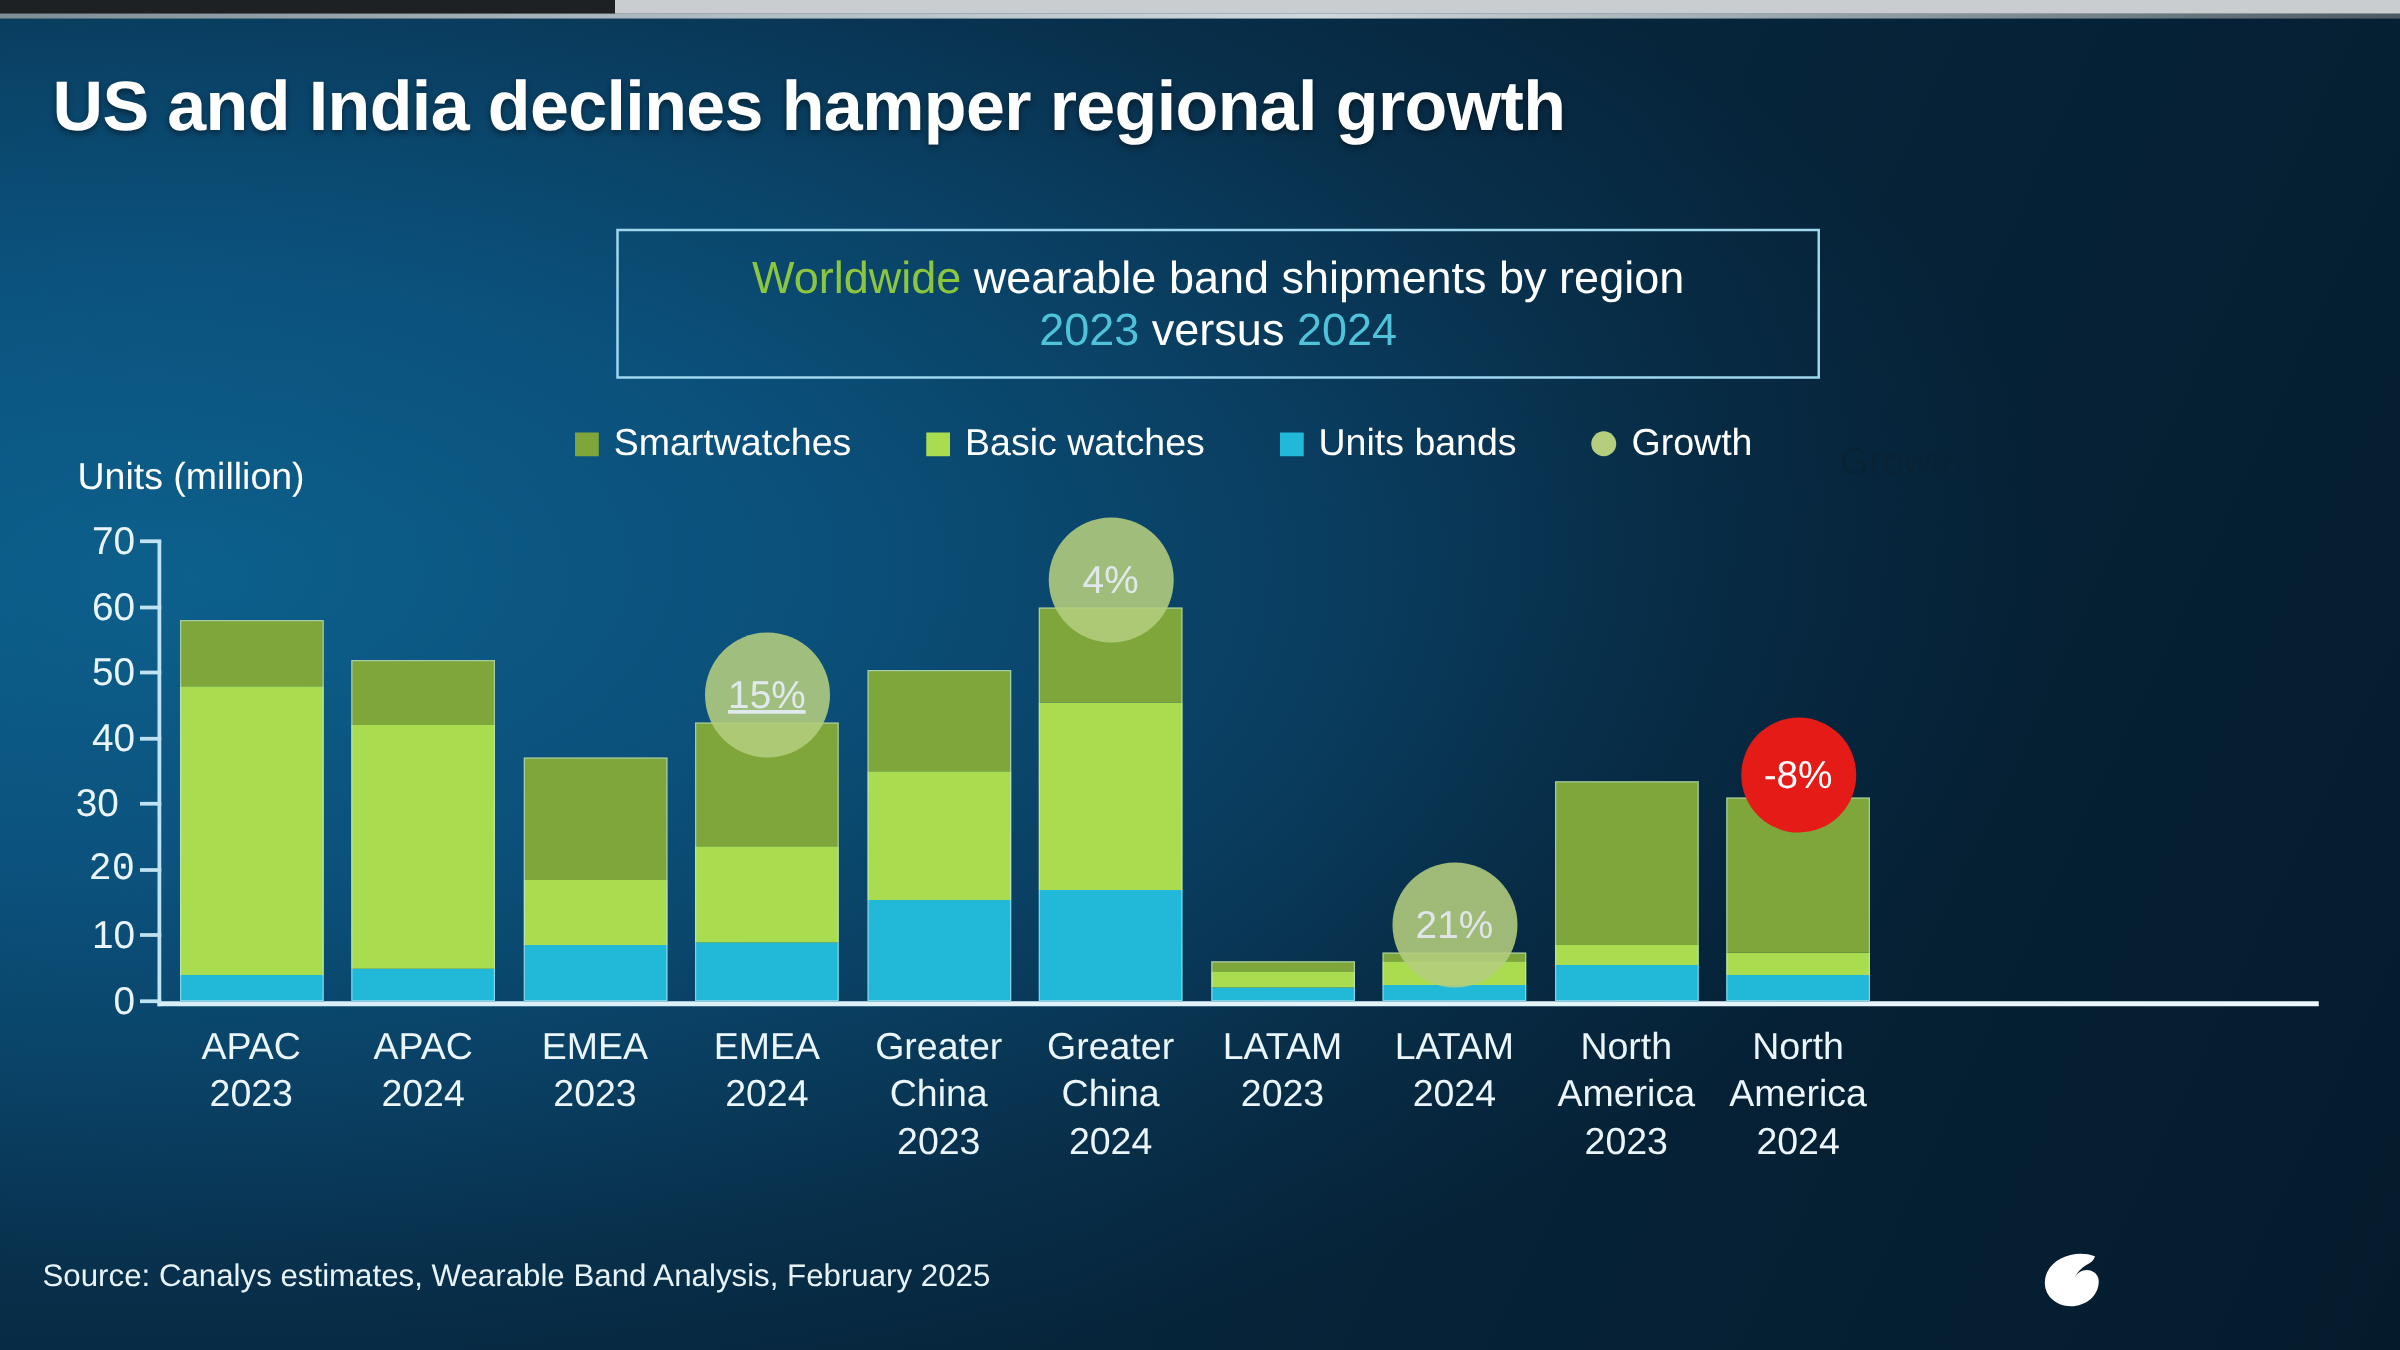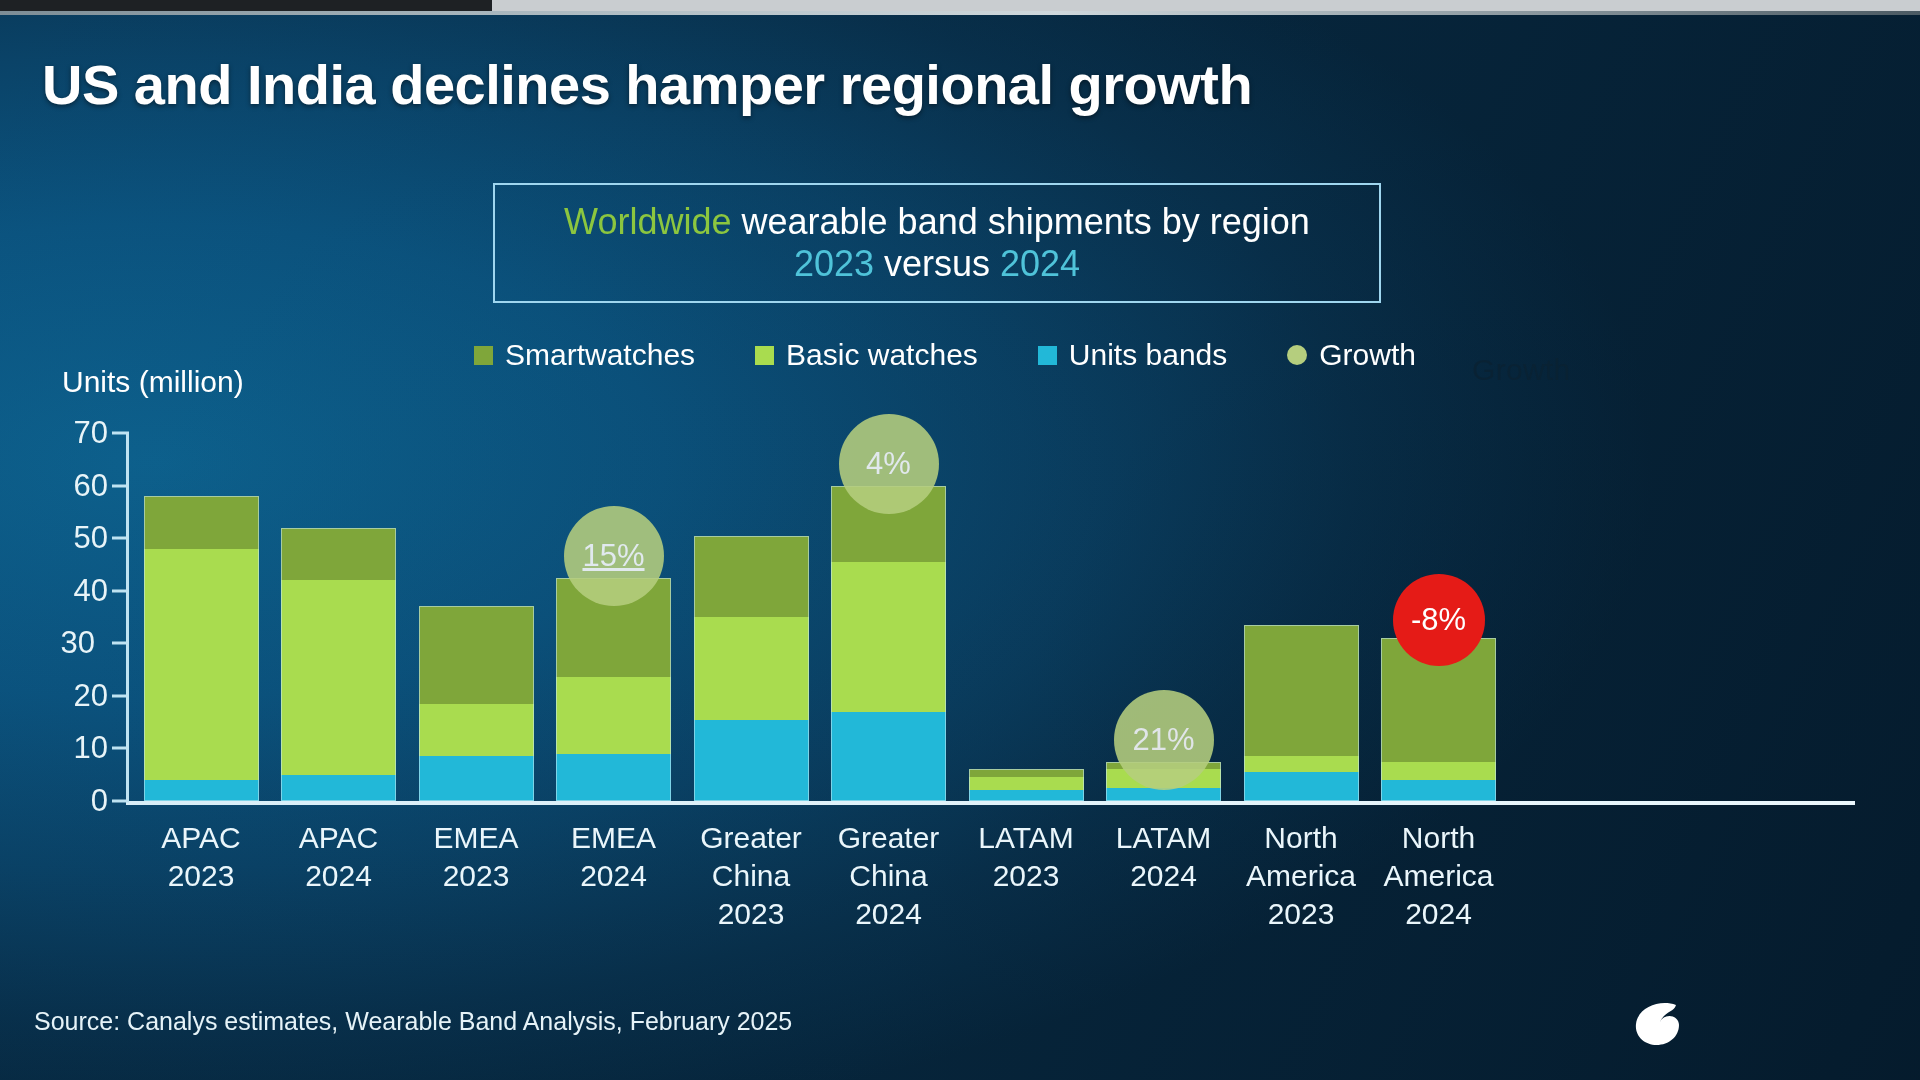--- a/index.html
+++ b/index.html
@@ -33,31 +33,31 @@
   
   #title {
     position:absolute; left:42px; top:37px;
     font-size:56px; font-weight:bold; color:#ffffff; letter-spacing:-.5px;
     text-shadow:0 2px 5px rgba(0,0,0,.45);
     z-index:5;
   }
 
   
   #subtitle-box {
-    position:absolute; left:493px; top:168px; width:888px; height:120px;
+    position:absolute; left:493px; top:168px; width:963px; height:120px;
     border:2px solid #9fd6ef;
     display:flex; flex-direction:column; align-items:center; justify-content:center;
     z-index:5;
   }
   .sub-line { font-size:36px; color:#ffffff; line-height:1.18; white-space:pre; }
   .sub-green { color:#8cc63f; }
   .sub-cyan  { color:#4fc3d9; }
 
   
-  #legend { position:absolute; left:430px; top:323px; display:flex; align-items:flex-end; gap:60px; z-index:5;padding-left:44px; }
+  #legend { position:absolute; left:416px; top:323px; display:flex; align-items:flex-end; gap:60px; z-index:5;padding-left:44px; }
   .legend-item { display:flex; align-items:center; gap:12px; }
   .legend-swatch { width:19px; height:19px; display:block; }
   .legend-dot { width:20px; height:20px; border-radius:50%; display:block; }
   .legend-label { font-size:30px; color:#ffffff; }
 
   
   #ghost-growth {
     position:absolute; left:1472px; top:338px; font-size:30px;
     color:#0a2233; opacity:.85; z-index:4; letter-spacing:.3px;
   }
@@ -143,21 +143,21 @@
 
   <div id="axis-title">Units (million)</div>
 
   <div id="plot">
       <div id="y-axis-line" style="left: 126px; top: 418px; height: 372px;"></div>
       <div id="x-axis-line" style="left: 126px; top: 786px; width: 1729px;"></div>
       <div class="ytick-label" style="left: 46px; top: 786px;">0</div>
       <div class="ytick-mark" style="left: 112px; top: 786px;"></div>
       <div class="ytick-label" style="left: 46px; top: 733.429px;">10</div>
       <div class="ytick-mark" style="left: 112px; top: 733.429px;"></div>
-      <div class="ytick-label" style="left: 46px; top: 680.857px;">20</div>
+      <div class="ytick-label" style="left: 46px; top: 680.857px; font-family: Liberation Mono, monospace;">20</div>
       <div class="ytick-mark" style="left: 112px; top: 680.857px;"></div>
       <div class="ytick-label" style="left: 33px; top: 628.286px;">30</div>
       <div class="ytick-mark" style="left: 112px; top: 628.286px;"></div>
       <div class="ytick-label" style="left: 46px; top: 575.714px;">40</div>
       <div class="ytick-mark" style="left: 112px; top: 575.714px;"></div>
       <div class="ytick-label" style="left: 46px; top: 523.143px;">50</div>
       <div class="ytick-mark" style="left: 112px; top: 523.143px;"></div>
       <div class="ytick-label" style="left: 46px; top: 470.571px;">60</div>
       <div class="ytick-mark" style="left: 112px; top: 470.571px;"></div>
       <div class="ytick-label" style="left: 46px; top: 418px;">70</div>

